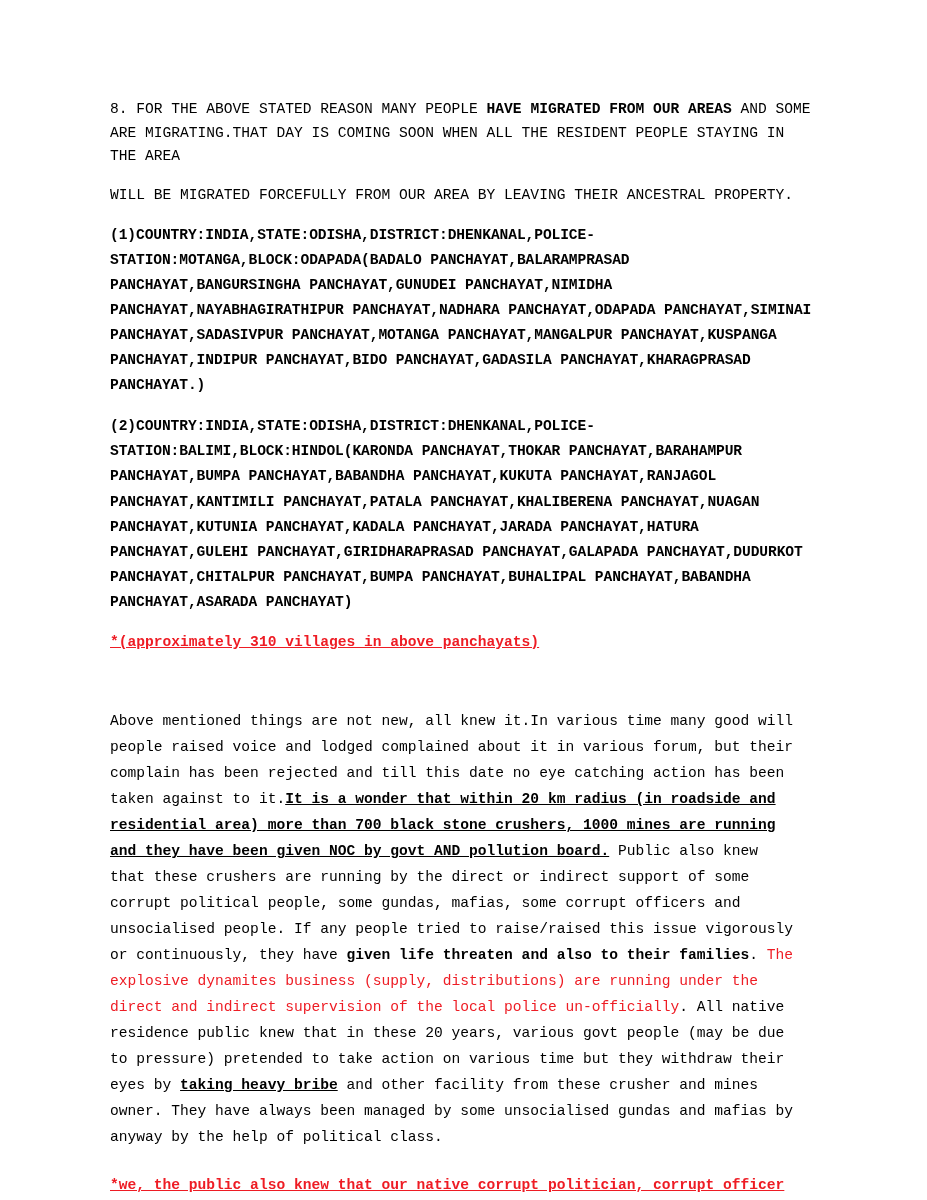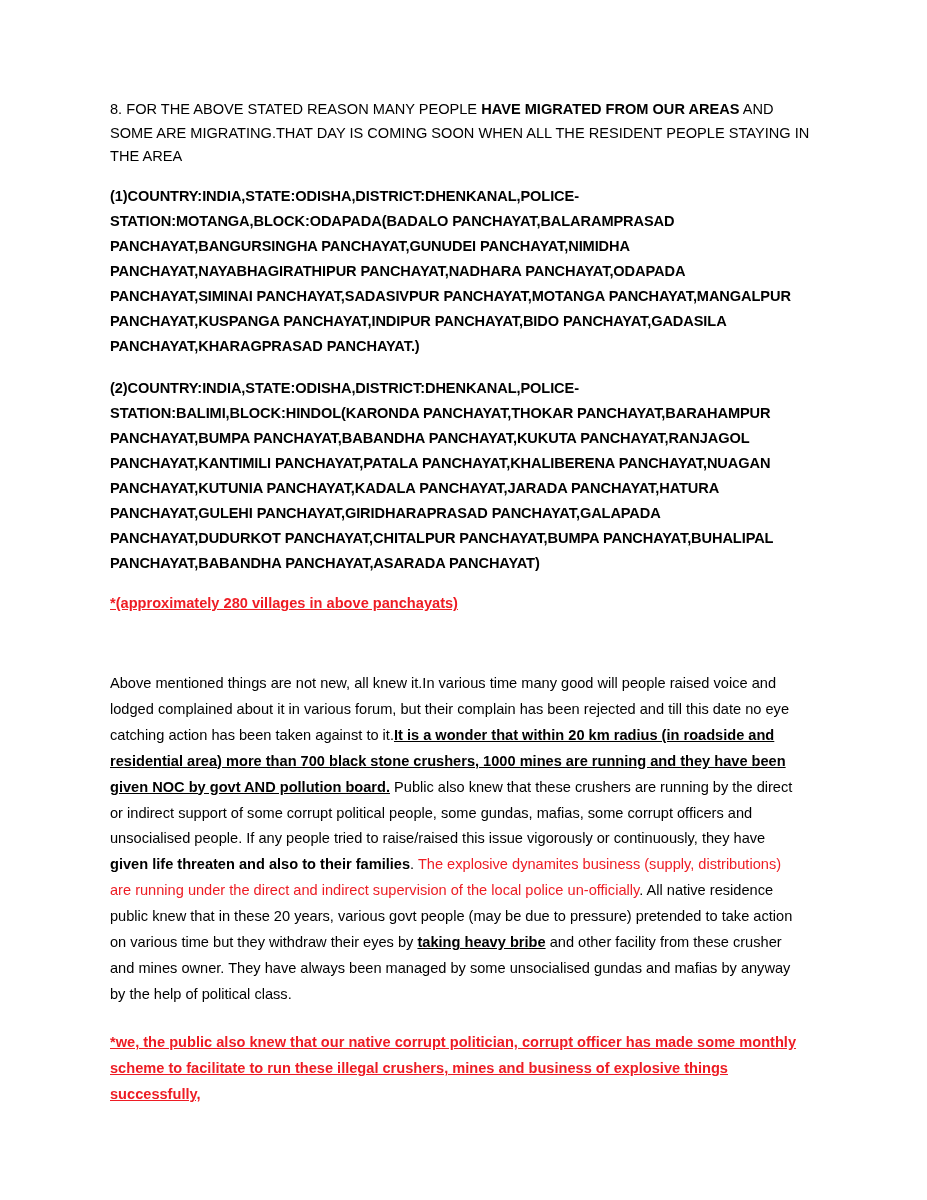--- a/index.html
+++ b/index.html
@@ -15,20 +15,21 @@
     -webkit-font-smoothing: antialiased;
   }
   .page {
     position: relative;
     width: 903px;
     height: 1200px;
     background: #ffffff;
     box-sizing: border-box;
     padding: 98px 118px 0 110px;
     overflow: hidden;
+    font-family: Liberation Mono, monospace;
   }
   .doc-body {
     width: 707px;
   }
   p {
     margin: 0 0 15px 0;
     font-size: 14.6px;
     line-height: 1.72;
   }
   p.tight {
@@ -87,28 +88,29 @@
   }
 </style>
 </head>
 <body>
 
 <div class="page">
   <div class="doc-body">
 
     <p class="tight"><span>8. FOR THE ABOVE STATED REASON MANY PEOPLE </span><span class="b">HAVE MIGRATED FROM OUR AREAS</span><span> AND SOME ARE MIGRATING.THAT DAY IS COMING SOON WHEN ALL THE RESIDENT PEOPLE STAYING IN THE AREA</span></p>
 
+    <p class="tight">WILL BE  MIGRATED FORCEFULLY FROM OUR AREA BY LEAVING THEIR ANCESTRAL PROPERTY.</p>
 
 
     <p class="para-list">(1)COUNTRY:INDIA,STATE:ODISHA,DISTRICT:DHENKANAL,POLICE-STATION:MOTANGA,BLOCK:ODAPADA(BADALO PANCHAYAT,BALARAMPRASAD PANCHAYAT,BANGURSINGHA PANCHAYAT,GUNUDEI PANCHAYAT,NIMIDHA PANCHAYAT,NAYABHAGIRATHIPUR PANCHAYAT,NADHARA PANCHAYAT,ODAPADA PANCHAYAT,SIMINAI PANCHAYAT,SADASIVPUR PANCHAYAT,MOTANGA PANCHAYAT,MANGALPUR PANCHAYAT,KUSPANGA PANCHAYAT,INDIPUR PANCHAYAT,BIDO PANCHAYAT,GADASILA PANCHAYAT,KHARAGPRASAD PANCHAYAT.)</p>
 
 
     <p class="para-list">(2)COUNTRY:INDIA,STATE:ODISHA,DISTRICT:DHENKANAL,POLICE-STATION:BALIMI,BLOCK:HINDOL(KARONDA PANCHAYAT,THOKAR PANCHAYAT,BARAHAMPUR PANCHAYAT,BUMPA PANCHAYAT,BABANDHA PANCHAYAT,KUKUTA PANCHAYAT,RANJAGOL PANCHAYAT,KANTIMILI PANCHAYAT,PATALA PANCHAYAT,KHALIBERENA PANCHAYAT,NUAGAN PANCHAYAT,KUTUNIA PANCHAYAT,KADALA PANCHAYAT,JARADA PANCHAYAT,HATURA PANCHAYAT,GULEHI PANCHAYAT,GIRIDHARAPRASAD PANCHAYAT,GALAPADA PANCHAYAT,DUDURKOT PANCHAYAT,CHITALPUR PANCHAYAT,BUMPA PANCHAYAT,BUHALIPAL PANCHAYAT,BABANDHA PANCHAYAT,ASARADA PANCHAYAT)</p>
 
-    <p class="red-note">*(approximately 280 villages in above panchayats)</p>
+    <p class="red-note">*(approximately 310 villages in above panchayats)</p>
 
     <div class="spacer-big"></div>
 
     <p class="long-para"><span>Above mentioned things are not new, all knew it.In various time many good will people raised voice and lodged complained about it in various forum, but their complain has been rejected and till this date no eye catching action has been taken against to it.</span><span class="uline-blk">It is a wonder that within 20 km radius (in roadside and residential area) more than 700 black stone crushers, 1000 mines are running and they have been given NOC by govt AND pollution board.</span><span> Public also knew that these crushers are running by the direct or indirect support of some corrupt political people, some gundas, mafias, some corrupt officers and unsocialised people. If any people tried to raise/raised this issue vigorously or continuously, they have </span><span class="b">given life threaten and also to their families</span><span>. </span><span class="red">The explosive dynamites business (supply, distributions) are running under the direct and indirect supervision of the local police un-officially</span><span>. All native residence public knew that in these 20 years, various govt people (may be due to pressure) pretended to take action on various time but they withdraw their eyes by </span><span class="uline-blk">taking heavy bribe</span><span> and other facility from these crusher and mines owner. They have always been managed by some unsocialised gundas and mafias by anyway by the help of political class.</span></p>
 
     <p class="final-para"><span class="lead">*we, the public also knew that our native corrupt politician, corrupt officer has made some monthly scheme to facilitate to run these illegal crushers, mines and business of explosive things successfully,</span></p>
 
   </div>
 </div>
 

